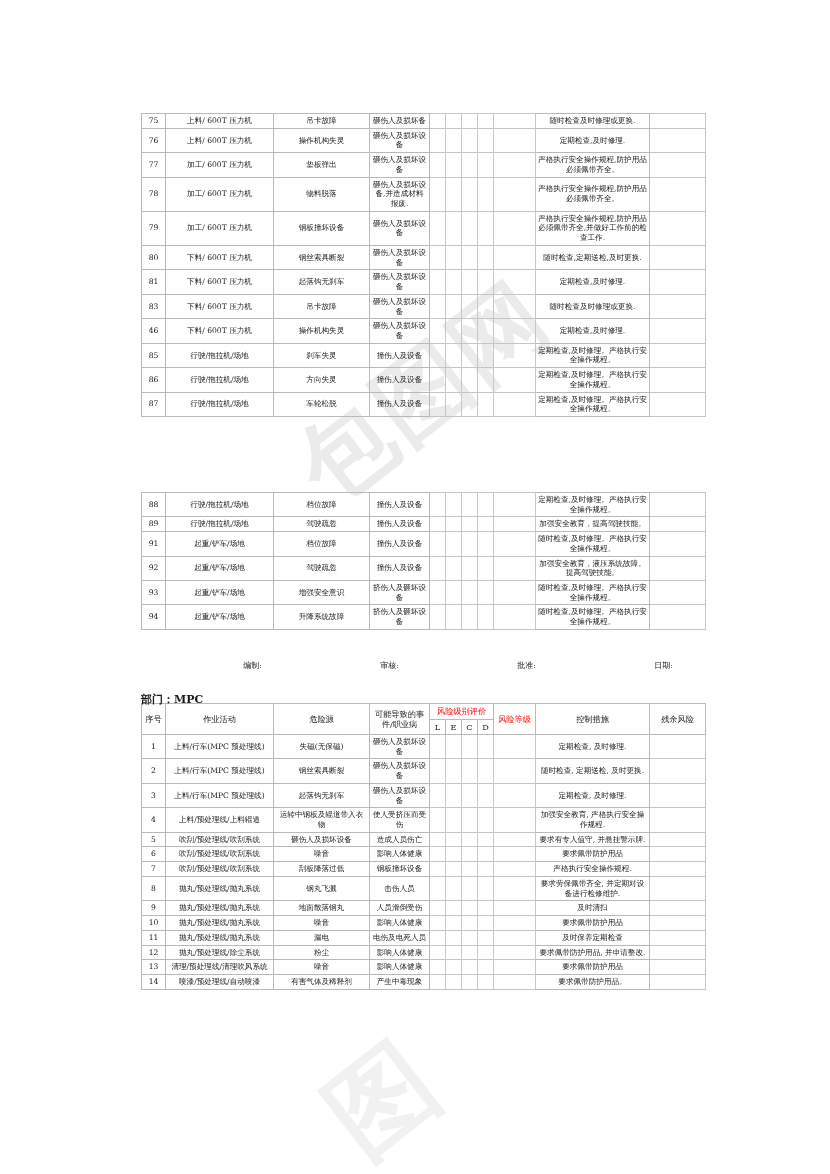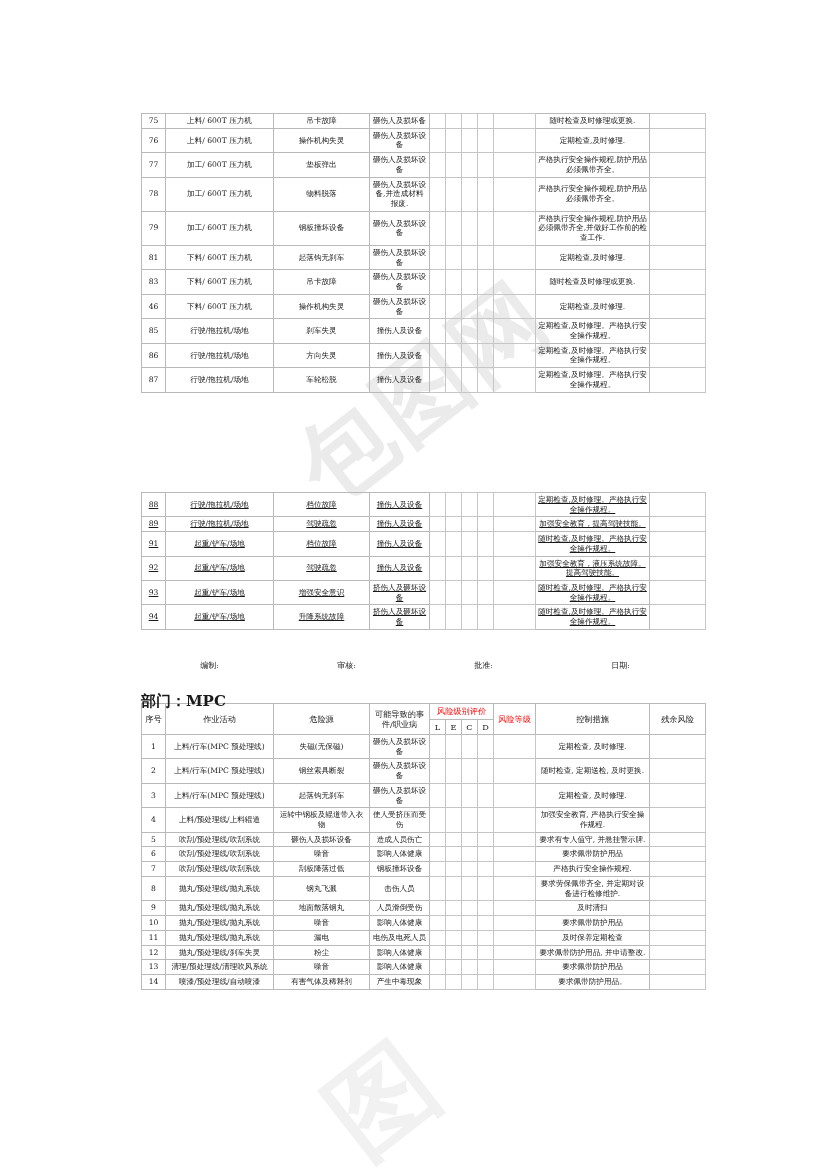--- a/index.html
+++ b/index.html
@@ -77,27 +77,27 @@
     font-weight: bold;
     font-size: 8.2px;
     padding: 3px 1px;
   }
   .red {
     color: #ff0000;
   }
 
   
   #tbl-a { left: 141px; top: 113px; width: 548px; }
-  #tbl-b { left: 141px; top: 492px; width: 548px; text-decoration: underline; }
+  #tbl-b { left: 141px; top: 492px; width: 548px; }
   #sign  { position: absolute; left: 141px; top: 659px; width: 548px;
            font-size: 8px; z-index: 2; }
   #sign table { width: 100%; border-collapse: collapse; table-layout: fixed; }
-  #sign td { border: 0; padding: 1px 16px; text-align: center; }
+  #sign td { border: 0; padding: 1px 16px; text-align: right; }
   #dept  { position: absolute; left: 141px; top: 692px;
-           font-size: 15px; font-weight: bold; z-index: 2; }
+           font-size: 11px; font-weight: bold; z-index: 2; }
   #tbl-c { left: 141px; top: 703px; width: 548px; }
 
   
   col.c-num   { width: 24px; }
   col.c-act   { width: 108px; }
   col.c-haz   { width: 96px; }
   col.c-evt   { width: 60px; }
   col.c-lecd  { width: 16px; }
   col.c-grade { width: 42px; }
   col.c-ctrl  { width: 114px; }
@@ -182,20 +182,33 @@
           <td class="num">79</td>
           <td class="act">加工/ 600T 压力机</td>
           <td class="haz">钢板撞坏设备</td>
           <td class="evt">砸伤人及损坏设备</td>
           <td class="blank"></td>
           <td class="blank"></td>
           <td class="blank"></td>
           <td class="blank"></td>
           <td class="blank"></td>
           <td class="ctrl">严格执行安全操作规程,防护用品必须佩带齐全,并做好工作前的检查工作.</td>
+          <td class="blank"></td>
+        </tr>
+        <tr>
+          <td class="num">80</td>
+          <td class="act">下料/ 600T 压力机</td>
+          <td class="haz">钢丝索具断裂</td>
+          <td class="evt">砸伤人及损坏设备</td>
+          <td class="blank"></td>
+          <td class="blank"></td>
+          <td class="blank"></td>
+          <td class="blank"></td>
+          <td class="blank"></td>
+          <td class="ctrl">随时检查,定期送检,及时更换.</td>
           <td class="blank"></td>
         </tr>
         <tr>
           <td class="num">81</td>
           <td class="act">下料/ 600T 压力机</td>
           <td class="haz">起落钩无刹车</td>
           <td class="evt">砸伤人及损坏设备</td>
           <td class="blank"></td>
           <td class="blank"></td>
           <td class="blank"></td>
@@ -560,21 +573,21 @@
           <td class="blank"></td>
           <td class="blank"></td>
           <td class="blank"></td>
           <td class="blank"></td>
           <td class="blank"></td>
           <td class="ctrl">及时保养定期检查</td>
           <td class="blank"></td>
         </tr>
         <tr>
           <td class="num">12</td>
-          <td class="act">抛丸/预处理线/刹车失灵</td>
+          <td class="act">抛丸/预处理线/除尘系统</td>
           <td class="haz">粉尘</td>
           <td class="evt">影响人体健康</td>
           <td class="blank"></td>
           <td class="blank"></td>
           <td class="blank"></td>
           <td class="blank"></td>
           <td class="blank"></td>
           <td class="ctrl">要求佩带防护用品, 并申请整改.</td>
           <td class="blank"></td>
         </tr>

